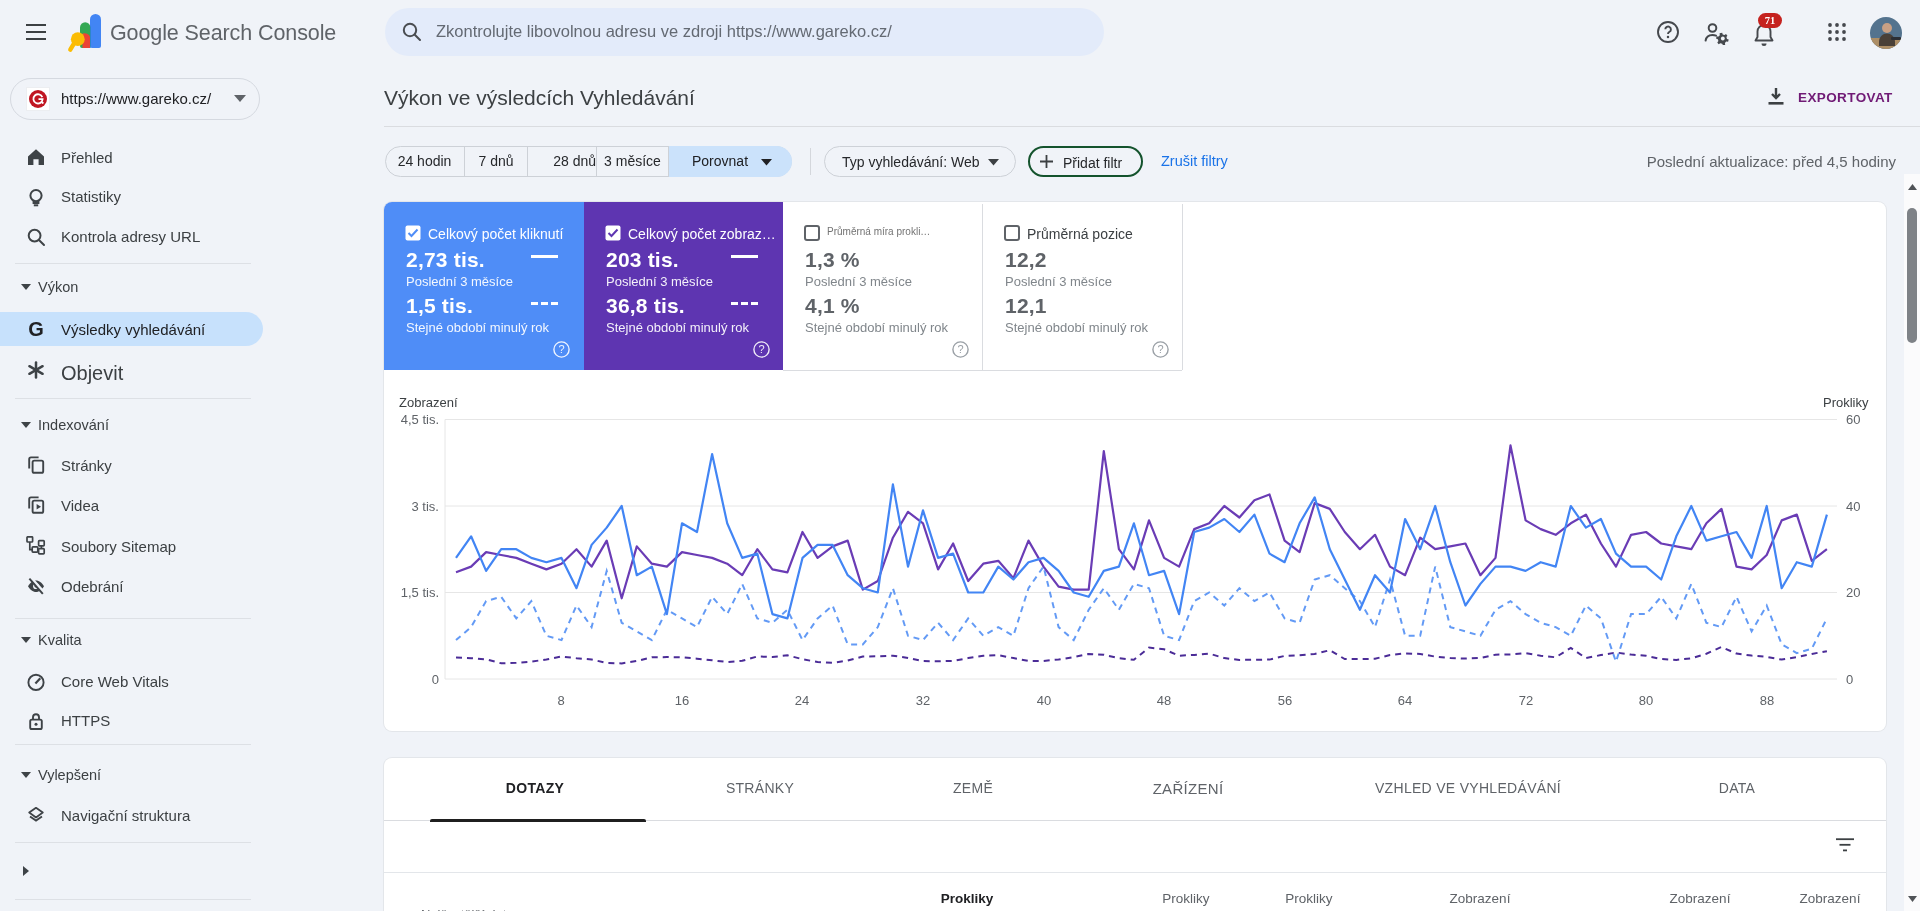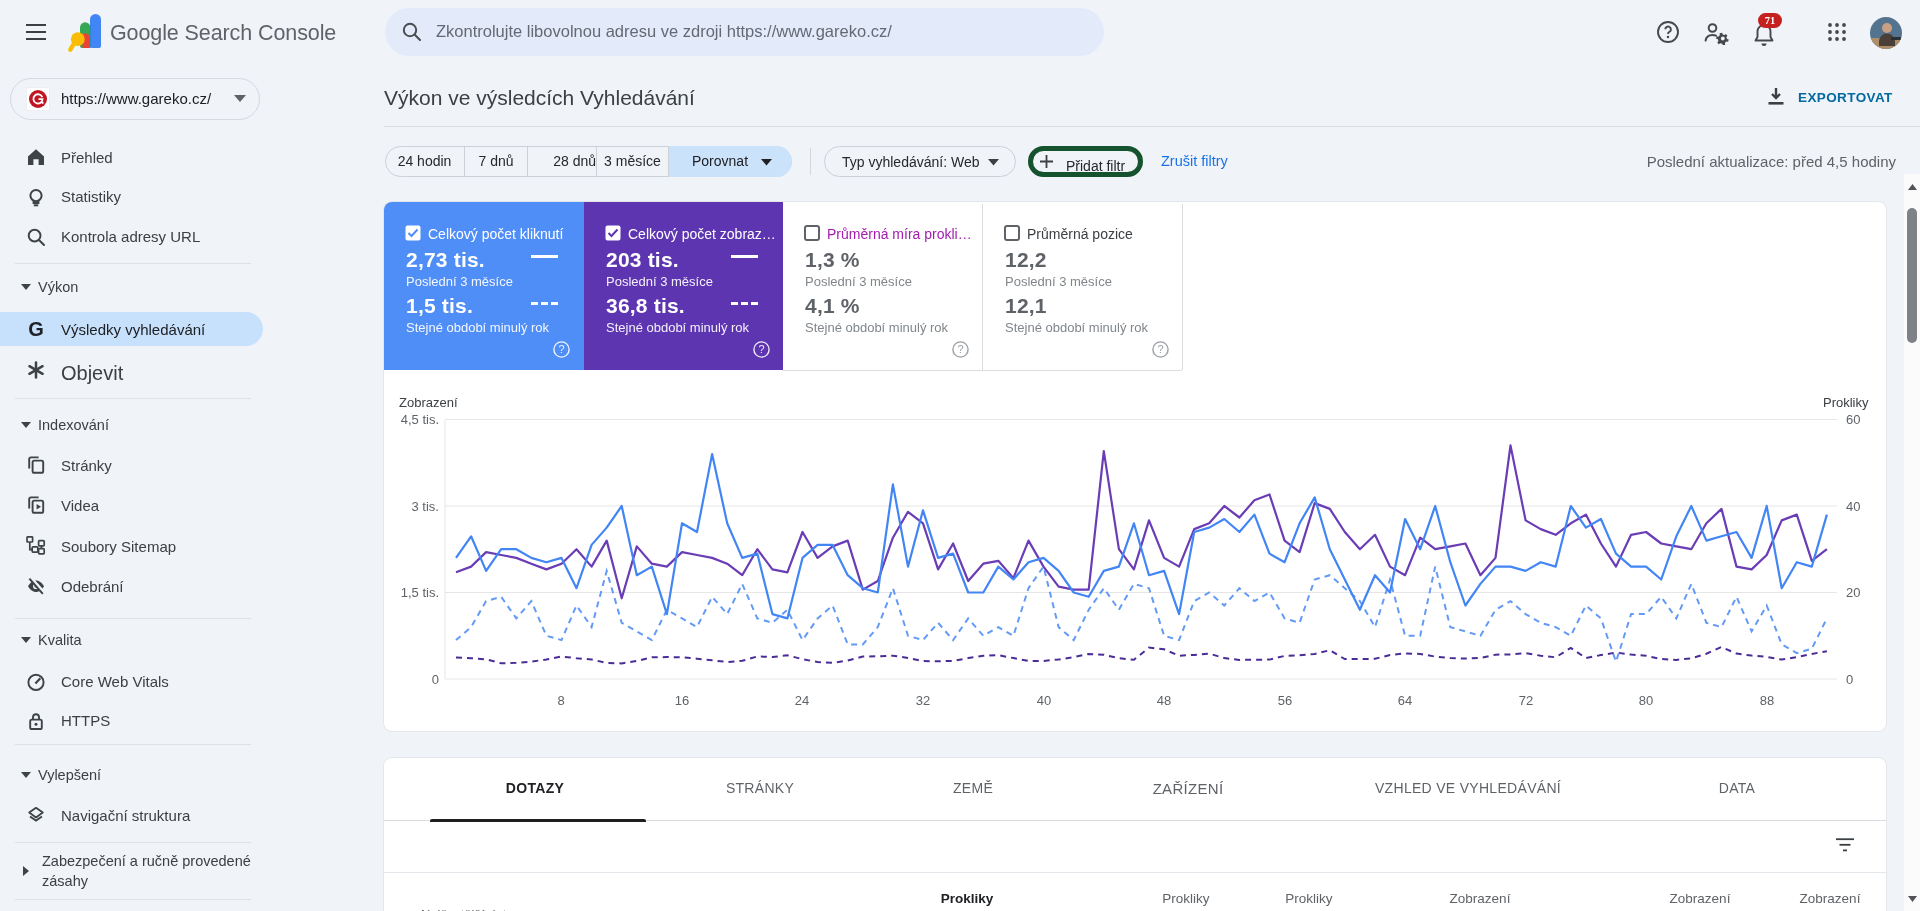--- a/index.html
+++ b/index.html
@@ -180,46 +180,45 @@
 <svg class="abs" style="left:26px;top:741px;" width="20" height="20" viewBox="0 0 20 20">
       <path d="M10 2.8 L16.8 7.6 L10 12.4 L3.2 7.6 Z" fill="none" stroke="#3e4347" stroke-width="1.8" stroke-linejoin="round"></path>
       <path d="M4 11.4 L10 15.6 L16 11.4" fill="none" stroke="#3e4347" stroke-width="1.8"></path>
     </svg>
 <div class="abs" style="left:61px;top:742.5px;font-size:15px;color:#3c4043;">Navigační struktura</div>
 <div class="abs" style="left:15px;top:778.0px;width:236px;height:1px;background:#dde0e5;"></div>
 <div class="abs" style="left:15px;top:834.5px;width:236px;height:1px;background:#dde0e5;"></div>
 <svg class="abs" style="left:23px;top:802px;" width="6" height="10" viewBox="0 0 6 10">
       <path d="M0 0 v10 l6-5z" fill="#3e4347"></path>
     </svg>
-<div class="abs" style="left:42px;top:787px;font-size:14.5px;line-height:20px;color:#3c4043;">Zabezpečení a ručně provedené<br>zásahy</div>
 </div>
 
 <div class="abs" style="left:384px;top:64px;width:1536px;height:847px;">
   <div class="abs" style="left:0px;top:22px;font-size:21px;color:#3c4043;">Výkon ve výsledcích Vyhledávání</div>
   <svg class="abs" style="left:1384px;top:24px;" width="16" height="17" viewBox="0 0 16 17">
     <path d="M8 0 v9 M4 6 l4 4 4-4" stroke="#3c4043" stroke-width="2.4" fill="none"></path>
     <rect x="0.5" y="14" width="15" height="2.6" fill="#3c4043"></rect>
   </svg>
-  <div class="abs" style="left:1414px;top:26px;font-size:13.5px;font-weight:bold;color:#0369a1;letter-spacing:0.4px;">EXPORTOVAT</div>
+  <div class="abs" style="left:1414px;top:26px;font-size:13.5px;font-weight:bold;color:#701a75;letter-spacing:0.4px;">EXPORTOVAT</div>
   <div class="abs" style="left:0;top:62px;width:1536px;height:1px;background:#dadce0;"></div>
   <div class="abs" style="left:1px;top:82px;width:407px;height:31px;border:1px solid #cdd1d7;border-radius:16px;"></div>
 <div class="abs" style="left:1px;top:82px;width:80px;height:31px;border-right:1px solid #cdd1d7;font-size:14px;color:#26282b;text-align:center;line-height:31px;">24 hodin</div>
 <div class="abs" style="left:81px;top:82px;width:63px;height:31px;border-right:1px solid #cdd1d7;font-size:14px;color:#26282b;text-align:center;line-height:31px;">7 dnů</div>
 <div class="abs" style="left:144px;top:82px;width:69px;height:31px;border-right:1px solid #cdd1d7;font-size:14px;color:#26282b;text-align:right;line-height:31px;">28 dnů</div>
 <div class="abs" style="left:213px;top:82px;width:72px;height:31px;border-right:1px solid #cdd1d7;font-size:14px;color:#26282b;text-align:center;line-height:31px;">3 měsíce</div>
 <div class="abs" style="left:285px;top:82px;width:123px;height:31px;background:#cbe2fb;border-radius:0 16px 16px 0;font-size:14px;color:#202124;line-height:31px;"><span style="margin-left:23px;">Porovnat</span></div>
 <svg class="abs" style="left:377px;top:95px;" width="11" height="7" viewBox="0 0 11 7">
       <path d="M0 0 h11 l-5.5 6.5z" fill="#202124"></path>
     </svg>
 <div class="abs" style="left:426px;top:84px;width:1px;height:27px;background:#d4d7dc;"></div>
 <div class="abs" style="left:440px;top:82px;width:192px;height:31px;border:1px solid #cdd1d7;border-radius:16px;font-size:14px;color:#26282b;line-height:30px;"><span style="margin-left:17px;">Typ vyhledávání: Web</span></div>
 <svg class="abs" style="left:604px;top:95px;" width="11" height="7" viewBox="0 0 11 7">
       <path d="M0 0 h11 l-5.5 6.5z" fill="#3c4043"></path>
     </svg>
-<div class="abs" style="left:644px;top:82px;width:115px;height:31px;border:5px solid #14532d;border-radius:16px;font-size:14px;color:#26282b;line-height:30px;"><span style="margin-left:33px;">Přidat filtr</span></div>
+<div class="abs" style="left:644px;top:82px;width:115px;height:31px;border:2px solid #14532d;border-radius:16px;font-size:14px;color:#26282b;line-height:30px;"><span style="margin-left:33px;">Přidat filtr</span></div>
 <svg class="abs" style="left:655px;top:90px;" width="15" height="15" viewBox="0 0 15 15">
       <path d="M7.5 1 V14 M1 7.5 H14" stroke="#3c4043" stroke-width="1.8"></path>
     </svg>
 <div class="abs" style="left:777px;top:89px;font-size:14.5px;color:#1a73e8;">Zrušit filtry</div>
 <div class="abs" style="left:1100px;top:89px;width:412px;text-align:right;font-size:15px;color:#5f6368;">Poslední aktualizace: před 4,5 hodiny</div>
   <div class="abs" style="left:0;top:138px;width:1502px;height:529px;background:#fff;border-radius:8px;box-shadow:0 0 0 1px #e3e6ea;"></div>
 <div class="abs" style="left:0px;top:138px;width:200px;height:168px;background:#4f8df7;border-radius:8px 0 0 0;"></div>
 <svg class="abs" style="left:21px;top:161px;" width="16" height="16" viewBox="0 0 16 16">
       <rect x="0.5" y="0.5" width="15" height="15" rx="2" fill="#fff"></rect>
       <path d="M3.5 8 l3 3 6-6.5" fill="none" stroke="#4f8df7" stroke-width="2"></path>
@@ -251,21 +250,21 @@
 <div class="abs" style="left:347px;top:238px;width:7px;height:3px;background:#fff;"></div>
 <div class="abs" style="left:357px;top:238px;width:7px;height:3px;background:#fff;"></div>
 <div class="abs" style="left:367px;top:238px;width:7px;height:3px;background:#fff;"></div>
 <svg class="abs" style="left:369px;top:277px;" width="17" height="17" viewBox="0 0 17 17">
       <circle cx="8.5" cy="8.5" r="7.6" fill="none" stroke="rgba(255,255,255,0.9)" stroke-width="1.4"></circle>
       <text x="8.5" y="12" text-anchor="middle" font-size="11" fill="rgba(255,255,255,0.9)" font-family="Liberation Sans">?</text>
     </svg>
 <svg class="abs" style="left:420px;top:161px;" width="16" height="16" viewBox="0 0 16 16">
       <rect x="1" y="1" width="14" height="14" rx="2" fill="none" stroke="#5f6368" stroke-width="2"></rect>
     </svg>
-<div class="abs" style="left:443px;top:162px;font-size:14px;color:#a21caf;white-space:nowrap;">Průměrná míra prokli…</div>
+<div class="abs" style="left:443px;top:162px;font-size:10px;color:#737373;white-space:nowrap;">Průměrná míra prokli…</div>
 <div class="abs" style="left:421px;top:184px;font-size:21px;font-weight:bold;color:#5f6368;letter-spacing:0.2px;">1,3 %</div>
 <div class="abs" style="left:421px;top:210px;font-size:13px;color:#80868b;">Poslední 3 měsíce</div>
 <div class="abs" style="left:421px;top:230px;font-size:21px;font-weight:bold;color:#5f6368;letter-spacing:0.2px;">4,1 %</div>
 <div class="abs" style="left:421px;top:256px;font-size:13px;color:#80868b;">Stejné období minulý rok</div>
 <svg class="abs" style="left:568px;top:277px;" width="17" height="17" viewBox="0 0 17 17">
       <circle cx="8.5" cy="8.5" r="7.6" fill="none" stroke="#9aa0a6" stroke-width="1.4"></circle>
       <text x="8.5" y="12" text-anchor="middle" font-size="11" fill="#9aa0a6" font-family="Liberation Sans">?</text>
     </svg>
 <svg class="abs" style="left:620px;top:161px;" width="16" height="16" viewBox="0 0 16 16">
       <rect x="1" y="1" width="14" height="14" rx="2" fill="none" stroke="#5f6368" stroke-width="2"></rect>

